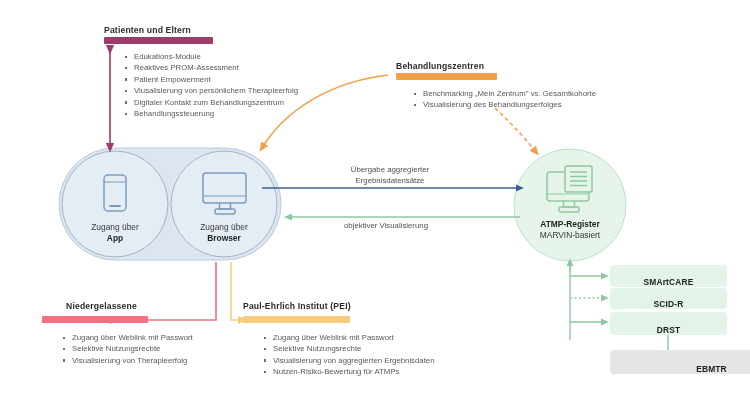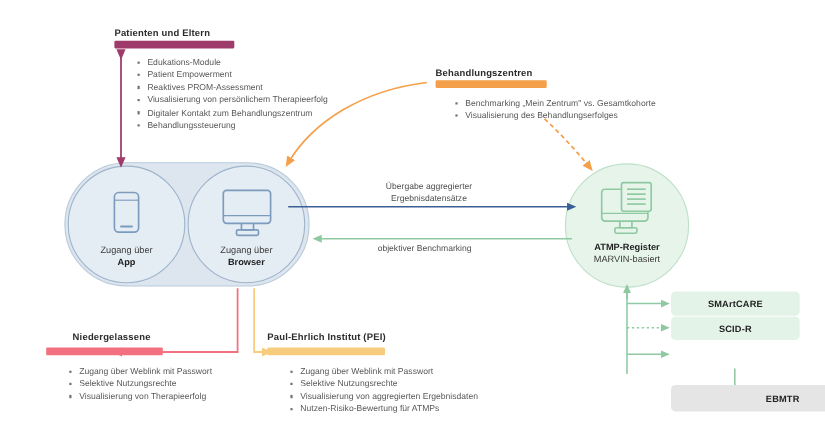--- a/index.html
+++ b/index.html
@@ -72,21 +72,21 @@
     position: absolute;
     text-align: center;
     font-size: 7.8px;
     line-height: 10.6px;
     color: #4f4f4f;
     white-space: nowrap;
   }
   .reg-box {
     position: absolute;
     display: flex;
-    align-items: center;
+    align-items: flex-end;
     justify-content: center;
     border-radius: 4px;
     font-size: 8.4px;
     font-weight: bold;
     color: #222;
     letter-spacing: 0.02em;
   }
 </style>
 </head>
 <body>
@@ -170,22 +170,22 @@
     <path d="M570,276 L605,276" fill="none" stroke="#8ec9a2" stroke-width="1.4" marker-end="url(#ah-green)"></path>
     <path d="M570,298 L605,298" fill="none" stroke="#8ec9a2" stroke-width="1.4" stroke-dasharray="2 2.5" marker-end="url(#ah-green)"></path>
     <path d="M570,322 L605,322" fill="none" stroke="#8ec9a2" stroke-width="1.4" marker-end="url(#ah-green)"></path>
     <path d="M668,335 L668,358" fill="none" stroke="#8ec9a2" stroke-width="1.4" marker-end="url(#ah-green)"></path>
   </svg>
 
   <div class="sec-title" style="left:104px; top:25px;">Patienten und Eltern</div>
   <div class="sec-bar" style="left:104px; top:37px; width:109px; background:#9e3b6a;"></div>
   <div class="bullets" style="left:124px; top:51px; color:#585858;">
     <span class="b">Edukations-Module</span>
+    <span class="b">Reaktives PROM-Assessment</span>
     <span class="b">Patient Empowerment</span>
-    <span class="b">Reaktives PROM-Assessment</span>
     <span class="b">Viusalisierung von persönlichem Therapieerfolg</span>
     <span class="b">Digitaler Kontakt zum Behandlungszentrum</span>
     <span class="b">Behandlungssteuerung</span>
   </div>
 
   <div class="sec-title" style="left:396px; top:61px;">Behandlungszentren</div>
   <div class="sec-bar" style="left:396px; top:73px; width:101px; background:#f4a04a;"></div>
   <div class="bullets" style="left:413px; top:88px;">
     <span class="b">Benchmarking „Mein Zentrum" vs. Gesamtkohorte</span>
     <span class="b">Visualisierung des Behandlungserfolges</span>
@@ -219,26 +219,29 @@
   <div class="node-label" style="left:510px; top:219px; width:120px;">
     <span class="t1">ATMP-Register</span>
     <span class="t2">MARVIN-basiert</span>
   </div>
 
   <div class="edge-label" style="left:300px; top:165px; width:180px;">
     <span style="display:block">Übergabe aggregierter</span>
     <span style="display:block">Ergebnisdatensätze</span>
   </div>
   <div class="edge-label" style="left:286px; top:221px; width:200px;">
-    <span style="display:block">objektiver Benchmarking</span>
+    <span style="display:block">objektiver Visualisierung</span>
   </div>
 
   <div class="reg-box" style="left:610px; top:265px; width:117px; height:22px; background:#e3f3e8;">
     <span>SMArtCARE</span>
   </div>
   <div class="reg-box" style="left:610px; top:288px; width:117px; height:21px; background:#e3f3e8;">
     <span>SCID-R</span>
   </div>
+  <div class="reg-box" style="left:610px; top:312px; width:117px; height:23px; background:#e3f3e8;">
+    <span>DRST</span>
+  </div>
   <div class="reg-box" style="left:610px; top:350px; width:117px; height:24px; background:#e5e5e5;padding-left:43px;">
     <span>EBMTR</span>
   </div>
 
 </div>
 
 </body></html>

